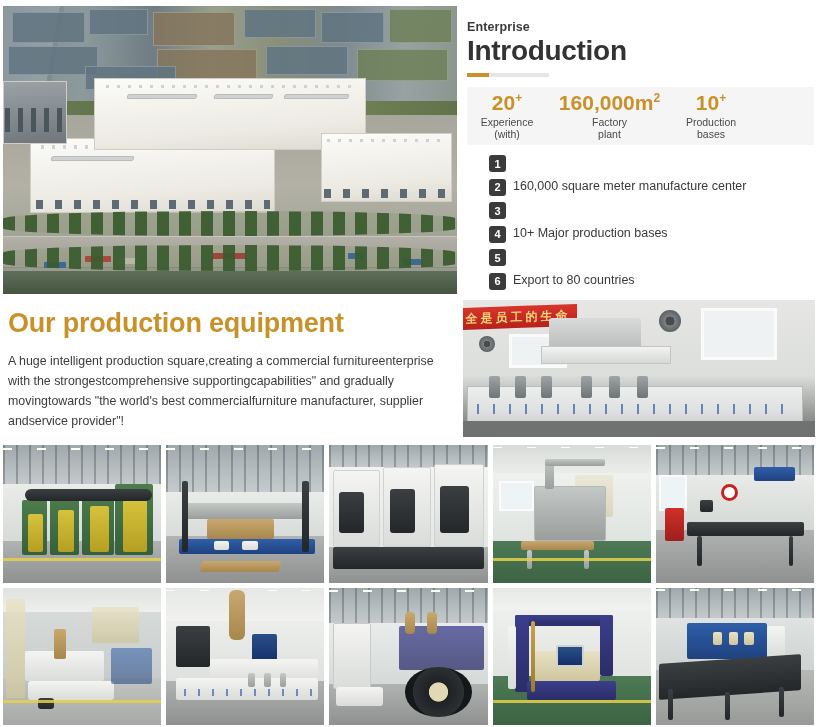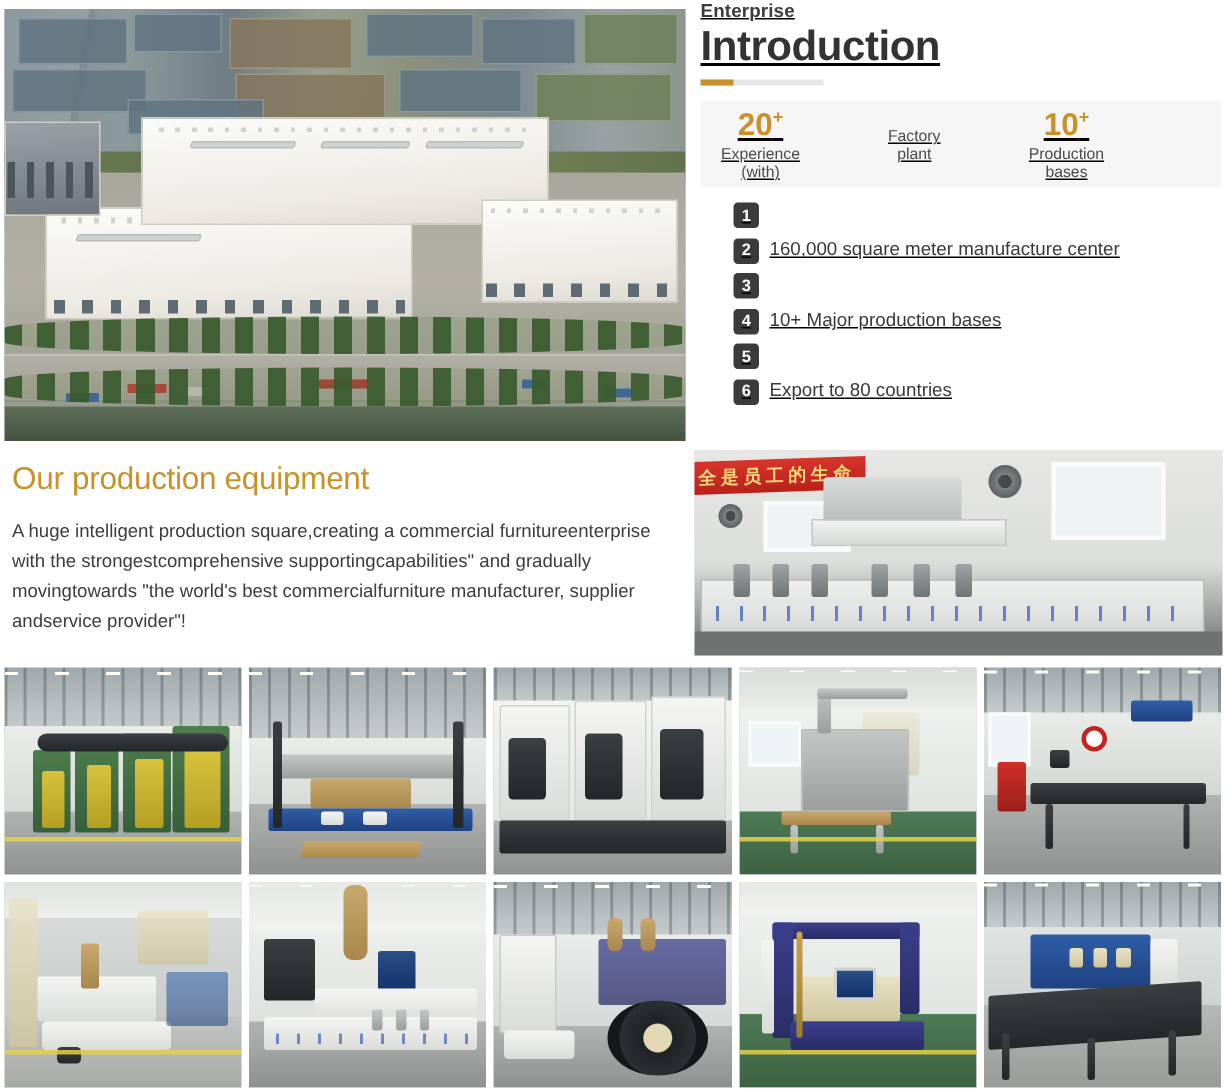--- a/index.html
+++ b/index.html
@@ -67,21 +67,21 @@
         rgba(59,92,47,.95) 0 12px, rgba(120,140,96,.25) 12px 22px);
     border-radius:50% / 30%;
   }
   .ae-canal {
     position:absolute; left:0; bottom:0; width:100%; height:8%;
     background: linear-gradient(180deg,#5f6f5a,#45543f);
   }
   .ae-truck { position:absolute; height:6px; border-radius:1px; }
 
   
-  .intro-panel { position:absolute; left:463px; top:0; width:354px; height:296px; padding:0 4px 0 4px;text-decoration:underline; }
+  .intro-panel { position:absolute; left:463px; top:0; width:354px; height:296px; padding:20px 4px 0 4px; }
   .intro-eyebrow { font-size:12.5px; font-weight:bold; color:#3c3c3c; letter-spacing:.1px; }
   .intro-title { font-size:28px; font-weight:bold; color:#333333; line-height:1.12; margin-top:1px; letter-spacing:-.3px; }
   .intro-rule { margin-top:7px; width:82px; height:4px; background:#e6e6e6; position:relative; }
   .intro-rule::before { content:""; position:absolute; left:0; top:0; width:22px; height:4px; background:#c8912a; }
 
   .stats-box {
     margin-top:10px; width:347px; height:58px; background:#f5f5f5;
     display:flex; align-items:center;
   }
   .stat { text-align:center; padding:0 2px; }
@@ -97,21 +97,21 @@
   .feature-item { display:flex; align-items:center; margin-bottom:6.5px; }
   .fi-badge {
     flex:0 0 auto; width:17px; height:17px; border-radius:3px;
     background:#3b3b3b; color:#fff; font-size:11px; font-weight:bold;
     display:flex; align-items:center; justify-content:center; margin-right:7px;
   }
   .fi-text { font-size:12.5px; color:#393939; line-height:1.1; }
 
   
   .equip-block { position:absolute; left:0; top:300px; width:460px; height:140px; padding:8px 8px 0 8px; }
-  .equip-title { font-size:21px; font-weight:normal; color:#c8912a; letter-spacing:-.2px; }
+  .equip-title { font-size:27px; font-weight:bold; color:#c8912a; letter-spacing:-.2px; }
   .equip-para { margin-top:12px; font-size:12.4px; color:#3c3c3c; line-height:1.62; width:442px; }
 
   
   .cnc-photo { position:absolute; left:463px; top:300px; width:352px; height:137px; overflow:hidden; background:#cfd4d6; }
   .cnc-wall { position:absolute; inset:0; background: linear-gradient(180deg,#e6e7e4 0%, #dcdedb 55%, #6c6f6d 100%); }
   .cnc-banner {
     position:absolute; left:-4px; top:6px; width:118px; height:22px;
     background: linear-gradient(180deg,#d8352c,#b8211b);
     transform: skewY(-2deg);
     color:#f3d77a; font-size:12px; font-weight:bold; letter-spacing:3px;
@@ -239,20 +239,21 @@
 
       <div class="stats-box">
         <div class="stat">
           <div class="stat-num"><span>20</span><sup>+</sup></div>
           <div class="stat-label">
             <span>Experience</span><br>
             <span>(with)</span>
           </div>
         </div>
         <div class="stat">
+          <div class="stat-num"><span>160,000m</span><sup>2</sup></div>
           <div class="stat-label">
             <span>Factory</span><br>
             <span>plant</span>
           </div>
         </div>
         <div class="stat">
           <div class="stat-num"><span>10</span><sup>+</sup></div>
           <div class="stat-label">
             <span>Production</span><br>
             <span>bases</span>

